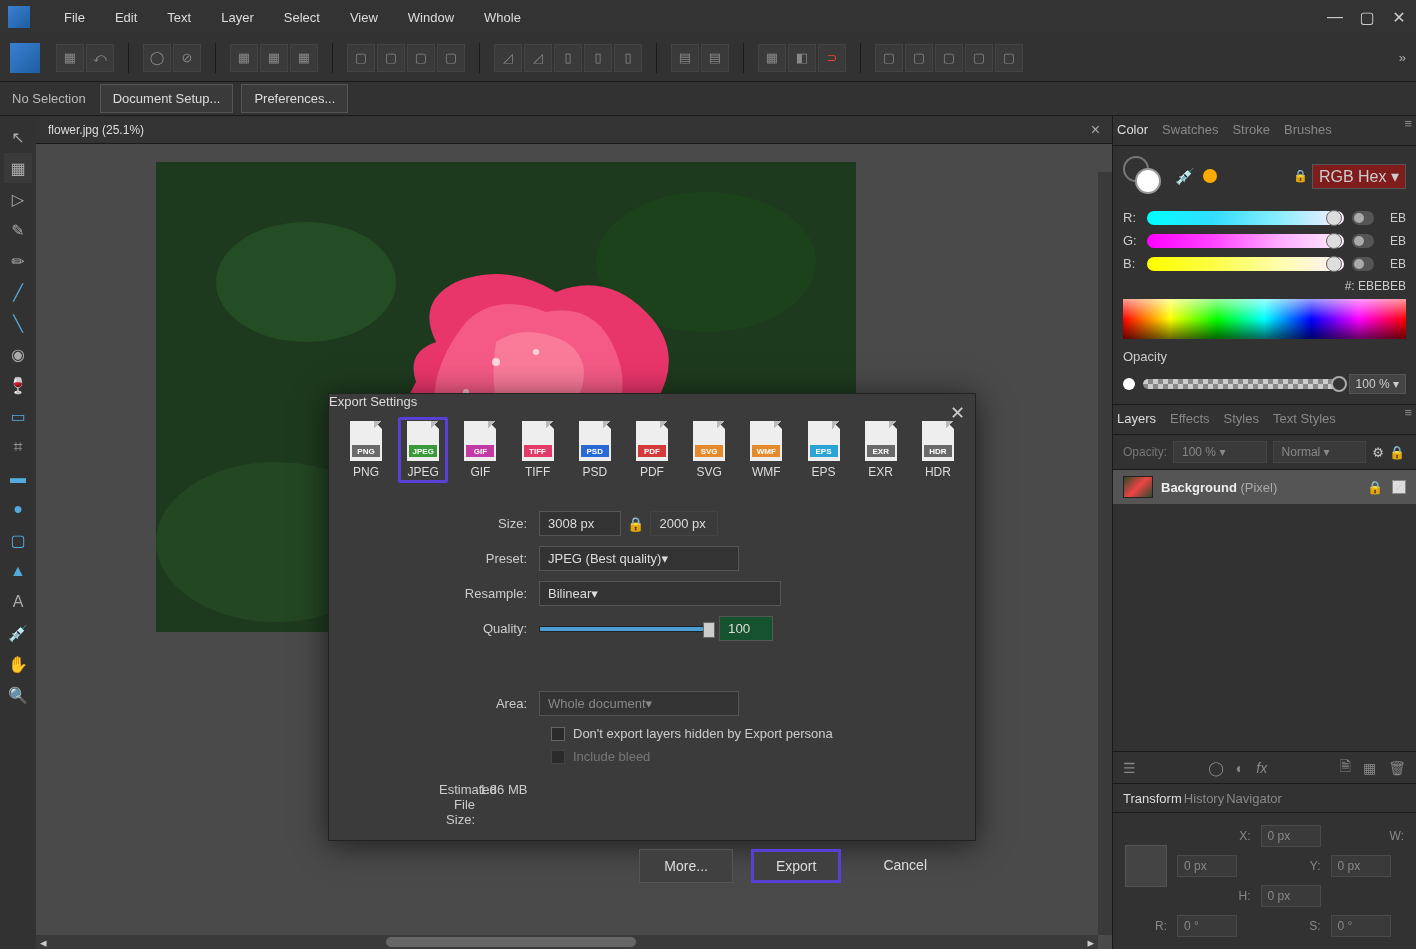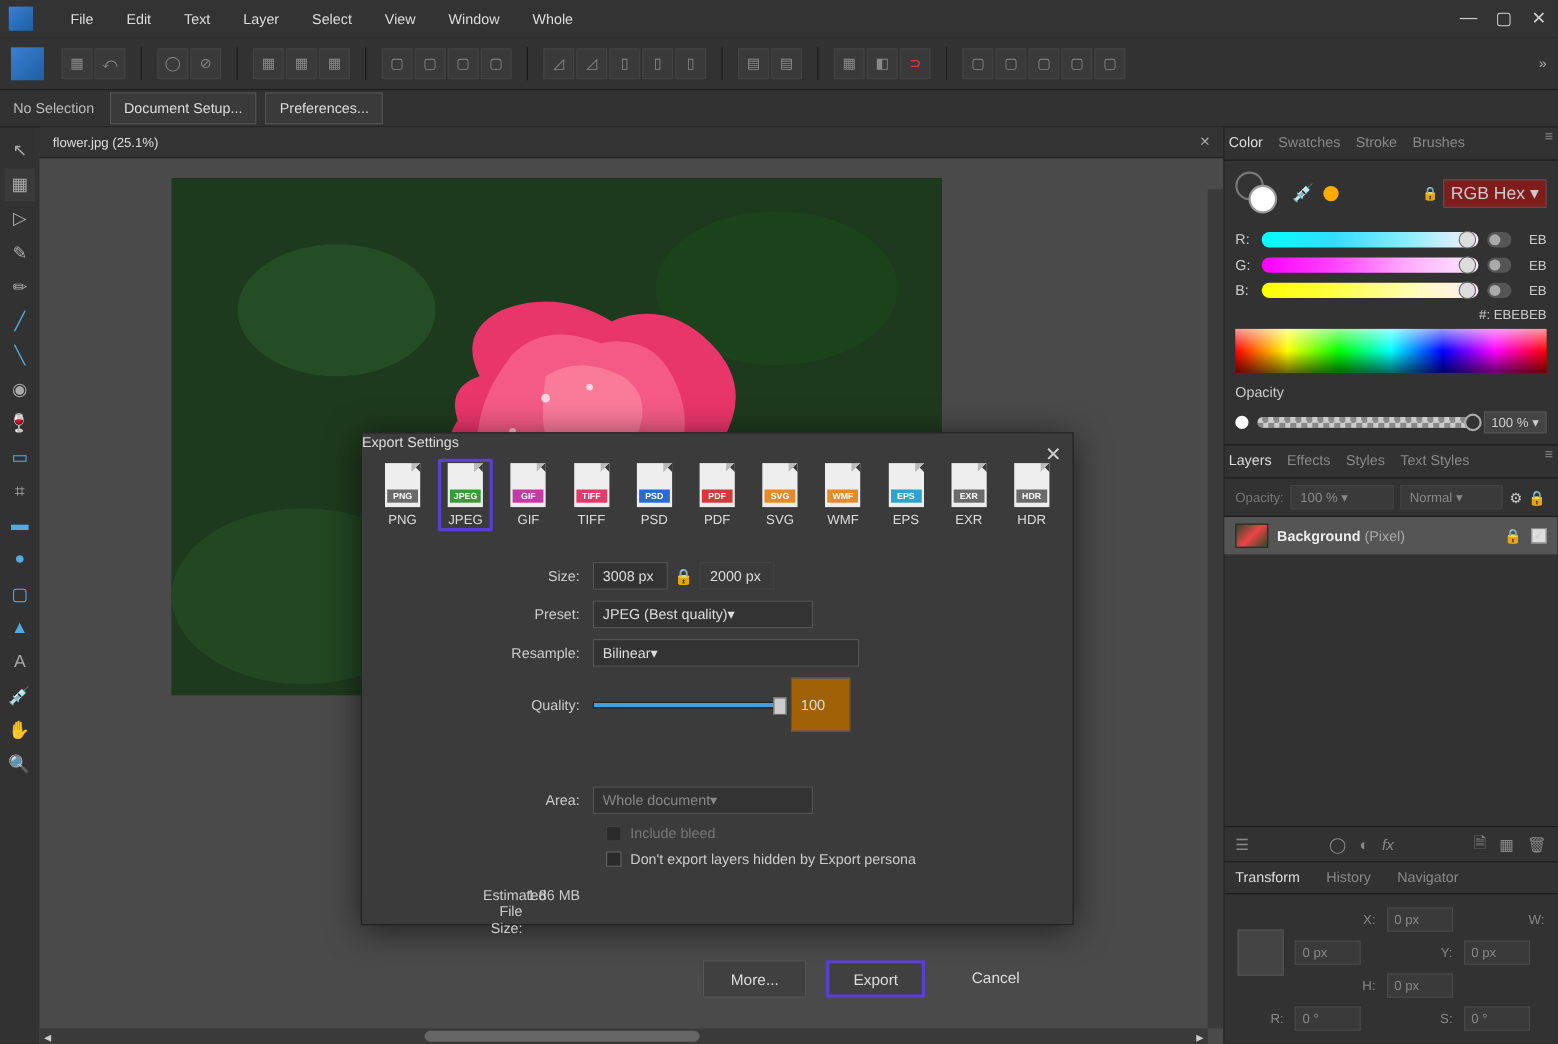--- a/index.html
+++ b/index.html
@@ -64,21 +64,21 @@
 .opacity-val{background:#444;border:1px solid #555;padding:2px 6px;font-size:12px}
 .layers-section{flex:1;display:flex;flex-direction:column}
 .layer-controls{display:flex;padding:6px 10px;gap:6px;align-items:center;border-bottom:1px solid #1a1a1a}
 .layer-sel{background:#3a3a3a;border:1px solid #444;color:#888;padding:3px 8px;font-size:12px;flex:1}
 .layer-row{display:flex;align-items:center;padding:6px 10px;gap:8px;background:#555}
 .layer-thumb{width:30px;height:22px;background:linear-gradient(135deg,#2a4a2a,#e44,#2a4a2a);border:1px solid #222}
 .layer-name{flex:1;color:#eee}
 .layer-type{color:#aaa}
 .layer-toolbar{height:32px;display:flex;align-items:center;padding:0 10px;gap:12px;border-top:1px solid #1a1a1a;color:#888;font-size:14px}
 .layer-toolbar .spacer{flex:1}
-.transform-tabs{display:flex;height:30px;border-top:1px solid #1a1a1a;border-bottom:1px solid #1a1a1a;align-items:flex-start;padding:0 10px;gap:24px}
+.transform-tabs{display:flex;height:30px;border-top:1px solid #1a1a1a;border-bottom:1px solid #1a1a1a;align-items:center;padding:0 10px;gap:2px}
 .transform-panel{padding:12px;display:grid;grid-template-columns:auto 1fr auto 1fr;gap:8px 10px;align-items:center}
 .transform-anchor{grid-row:1/4;width:42px;height:42px;background:#444;border:1px solid #555}
 .tf-label{color:#888;text-align:right;font-size:12px}
 .tf-input{background:#3a3a3a;border:1px solid #4a4a4a;color:#888;padding:3px 6px;font-size:12px;width:60px}
 
 .dialog{position:absolute;left:328px;top:393px;width:648px;height:448px;background:#3b3b3b;border:1px solid #222;box-shadow:0 4px 30px rgba(0,0,0,.6);display:flex;flex-direction:column}
 .dlg-title{height:36px;display:flex;align-items:center;color:#ddd;position:relative}
 .dlg-close{position:absolute;right:10px;top:8px;font-size:18px;color:#ccc}
 .format-row{display:flex;justify-content:space-between;padding:8px 12px}
 .fmt{display:flex;flex-direction:column;align-items:center;gap:4px;padding:4px;width:50px}
@@ -91,21 +91,21 @@
 .settings-body{flex:1;padding:20px 30px 10px}
 .setting-row{display:flex;align-items:center;margin-bottom:10px}
 .setting-label{width:180px;text-align:right;padding-right:12px;color:#ccc}
 .setting-input{background:#333;border:1px solid #555;color:#ddd;padding:4px 8px;font-size:13px}
 .size-inputs{display:flex;align-items:center;gap:6px}
 .lock-icon{color:#da4;font-size:14px}
 .dropdown{background:#333;border:1px solid #555;color:#ddd;padding:4px 8px;font-size:13px;width:200px;display:flex;justify-content:flex-start;align-items:center}
 .dropdown.wide{width:242px}
 .slider-track{width:172px;height:6px;background:linear-gradient(90deg,#4a9ed4,#4a9ed4);position:relative;border:1px solid #222}
 .slider-thumb{position:absolute;right:-5px;top:-5px;width:12px;height:16px;background:#ccc;border:1px solid #666}
-.quality-val{background:#a16207;border:1px solid #555;color:#ddd;padding:16px 8px;width:54px;margin-left:8px}
+.quality-val{background:#14532d;border:1px solid #555;color:#ddd;padding:4px 8px;width:54px;margin-left:8px}
 .checkbox{width:14px;height:14px;border:1px solid #666;background:#2a2a2a;margin-right:8px}
 .check-row{display:flex;align-items:center;margin-left:192px;margin-bottom:8px;color:#ccc}
 .check-row.disabled{color:#777}
 .est-row{display:flex;margin-top:18px}
 .dlg-buttons{display:flex;justify-content:flex-end;gap:18px;padding:12px 24px 18px;border-top:none}
 .dlg-btn{padding:8px 24px;background:#404040;border:1px solid #555;color:#ddd;min-width:90px;text-align:center;font-size:14px}
 .dlg-btn.primary{border:3px solid #5a3fd4;padding:6px 22px}
 svg{display:block}
 </style>
 </head>
@@ -431,21 +431,21 @@
         <div class="file-icon">
           <div class="file-band" style="background:#6a6a6a">HDR</div>
         </div>
         <span class="fmt-label">HDR</span>
       </div>
     </div>
   <div class="settings-body">
     <div class="setting-row">
       <span class="setting-label">Size:</span>
       <div class="size-inputs">
-        <input class="setting-input" style="width: 68px;" value="3008 px">
+        <input class="setting-input" style="width: 82px;" value="3008 px">
         <span class="lock-icon">🔒</span>
         <input class="setting-input" style="width: 68px; background: rgb(59, 59, 59); border-color: rgb(68, 68, 68);" value="2000 px">
       </div>
     </div>
     <div class="setting-row">
       <span class="setting-label">Preset:</span>
       <div class="dropdown">
           <span>JPEG (Best quality)</span>
           <span>▾</span>
         </div>
@@ -465,27 +465,27 @@
       <input class="quality-val" value="100" style="">
     </div>
     <div style="height:40px"></div>
     <div class="setting-row">
       <span class="setting-label">Area:</span>
       <div class="dropdown" style="color:#888">
           <span>Whole document</span>
           <span>▾</span>
         </div>
     </div>
+    <div class="check-row">
+      <div class="checkbox"></div>
+      <span>Don't export layers hidden by Export persona</span>
+    </div>
     <div class="check-row disabled">
       <div class="checkbox" style="border-color:#444"></div>
       <span>Include bleed</span>
-    </div>
-    <div class="check-row">
-      <div class="checkbox"></div>
-      <span>Don't export layers hidden by Export persona</span>
     </div>
     <div class="est-row">
       <span class="setting-label" style="width:120px;text-align:right;padding-left:80px;padding-right:4px">Estimated File Size:</span>
       <span>1.86 MB</span>
     </div>
   </div>
   <div class="dlg-buttons">
     <div class="dlg-btn">More...</div>
     <div class="dlg-btn primary">Export</div>
     <div class="dlg-btn" style="background:transparent;border:none">Cancel</div>

